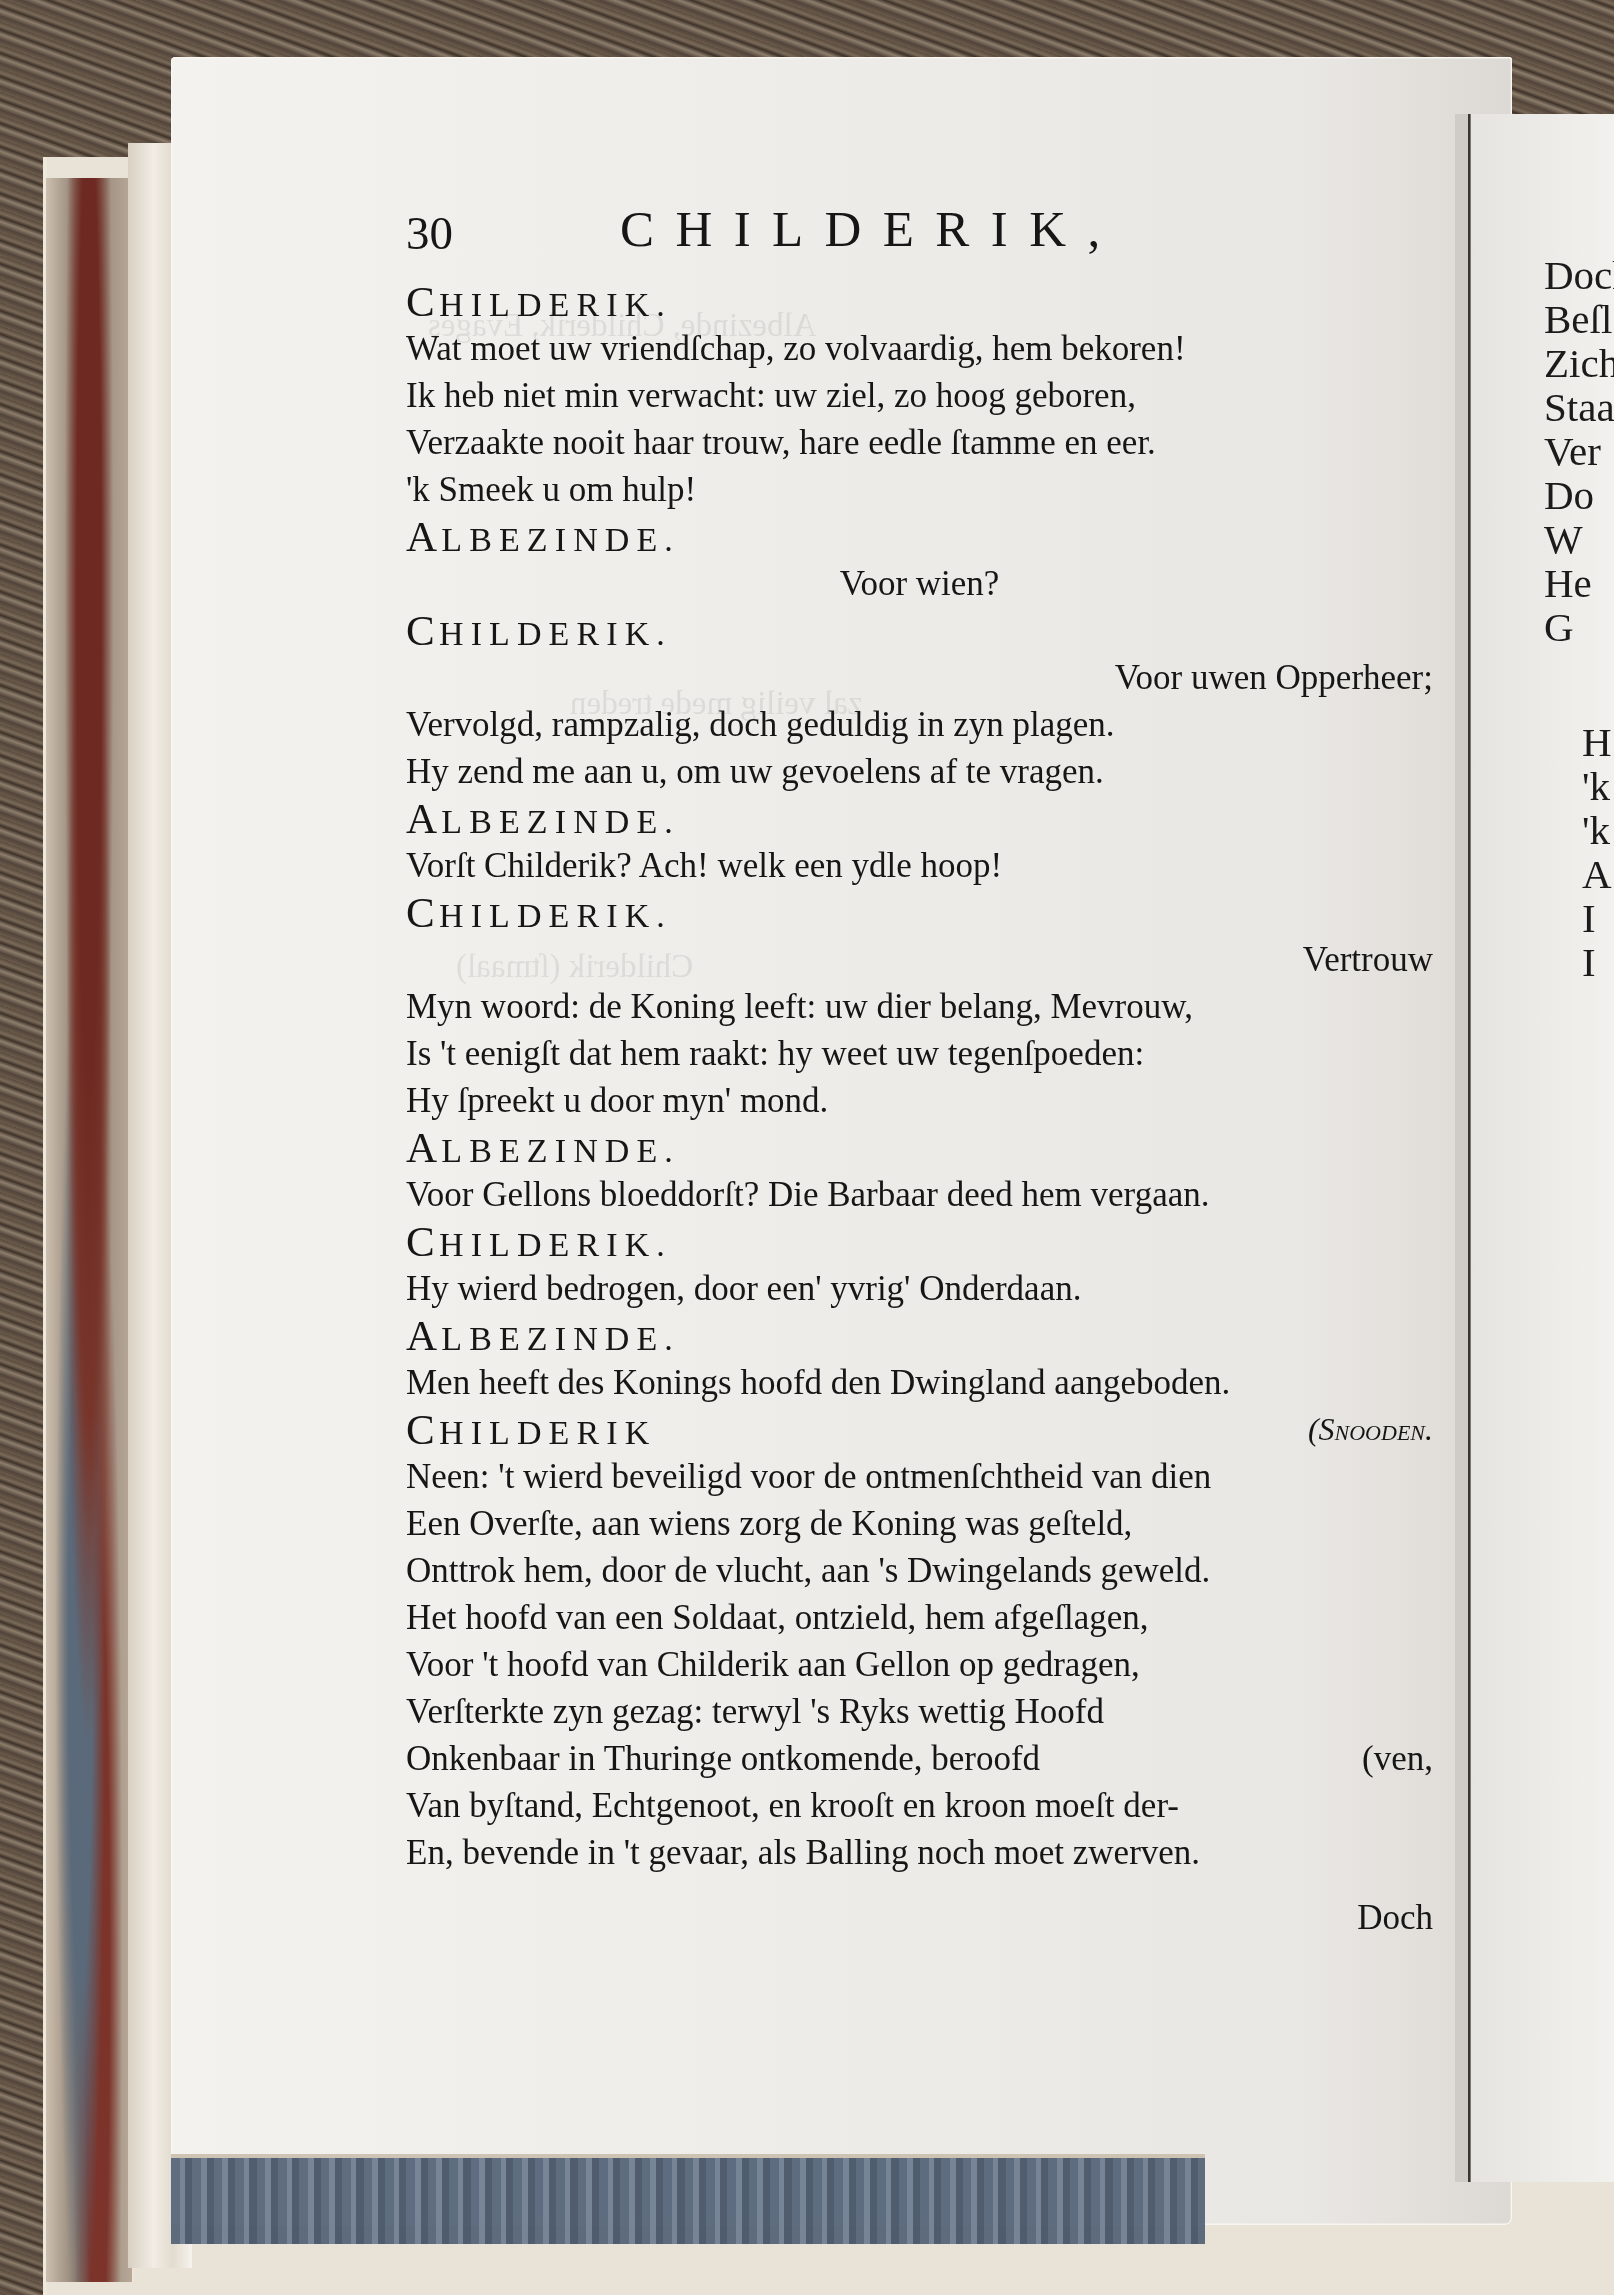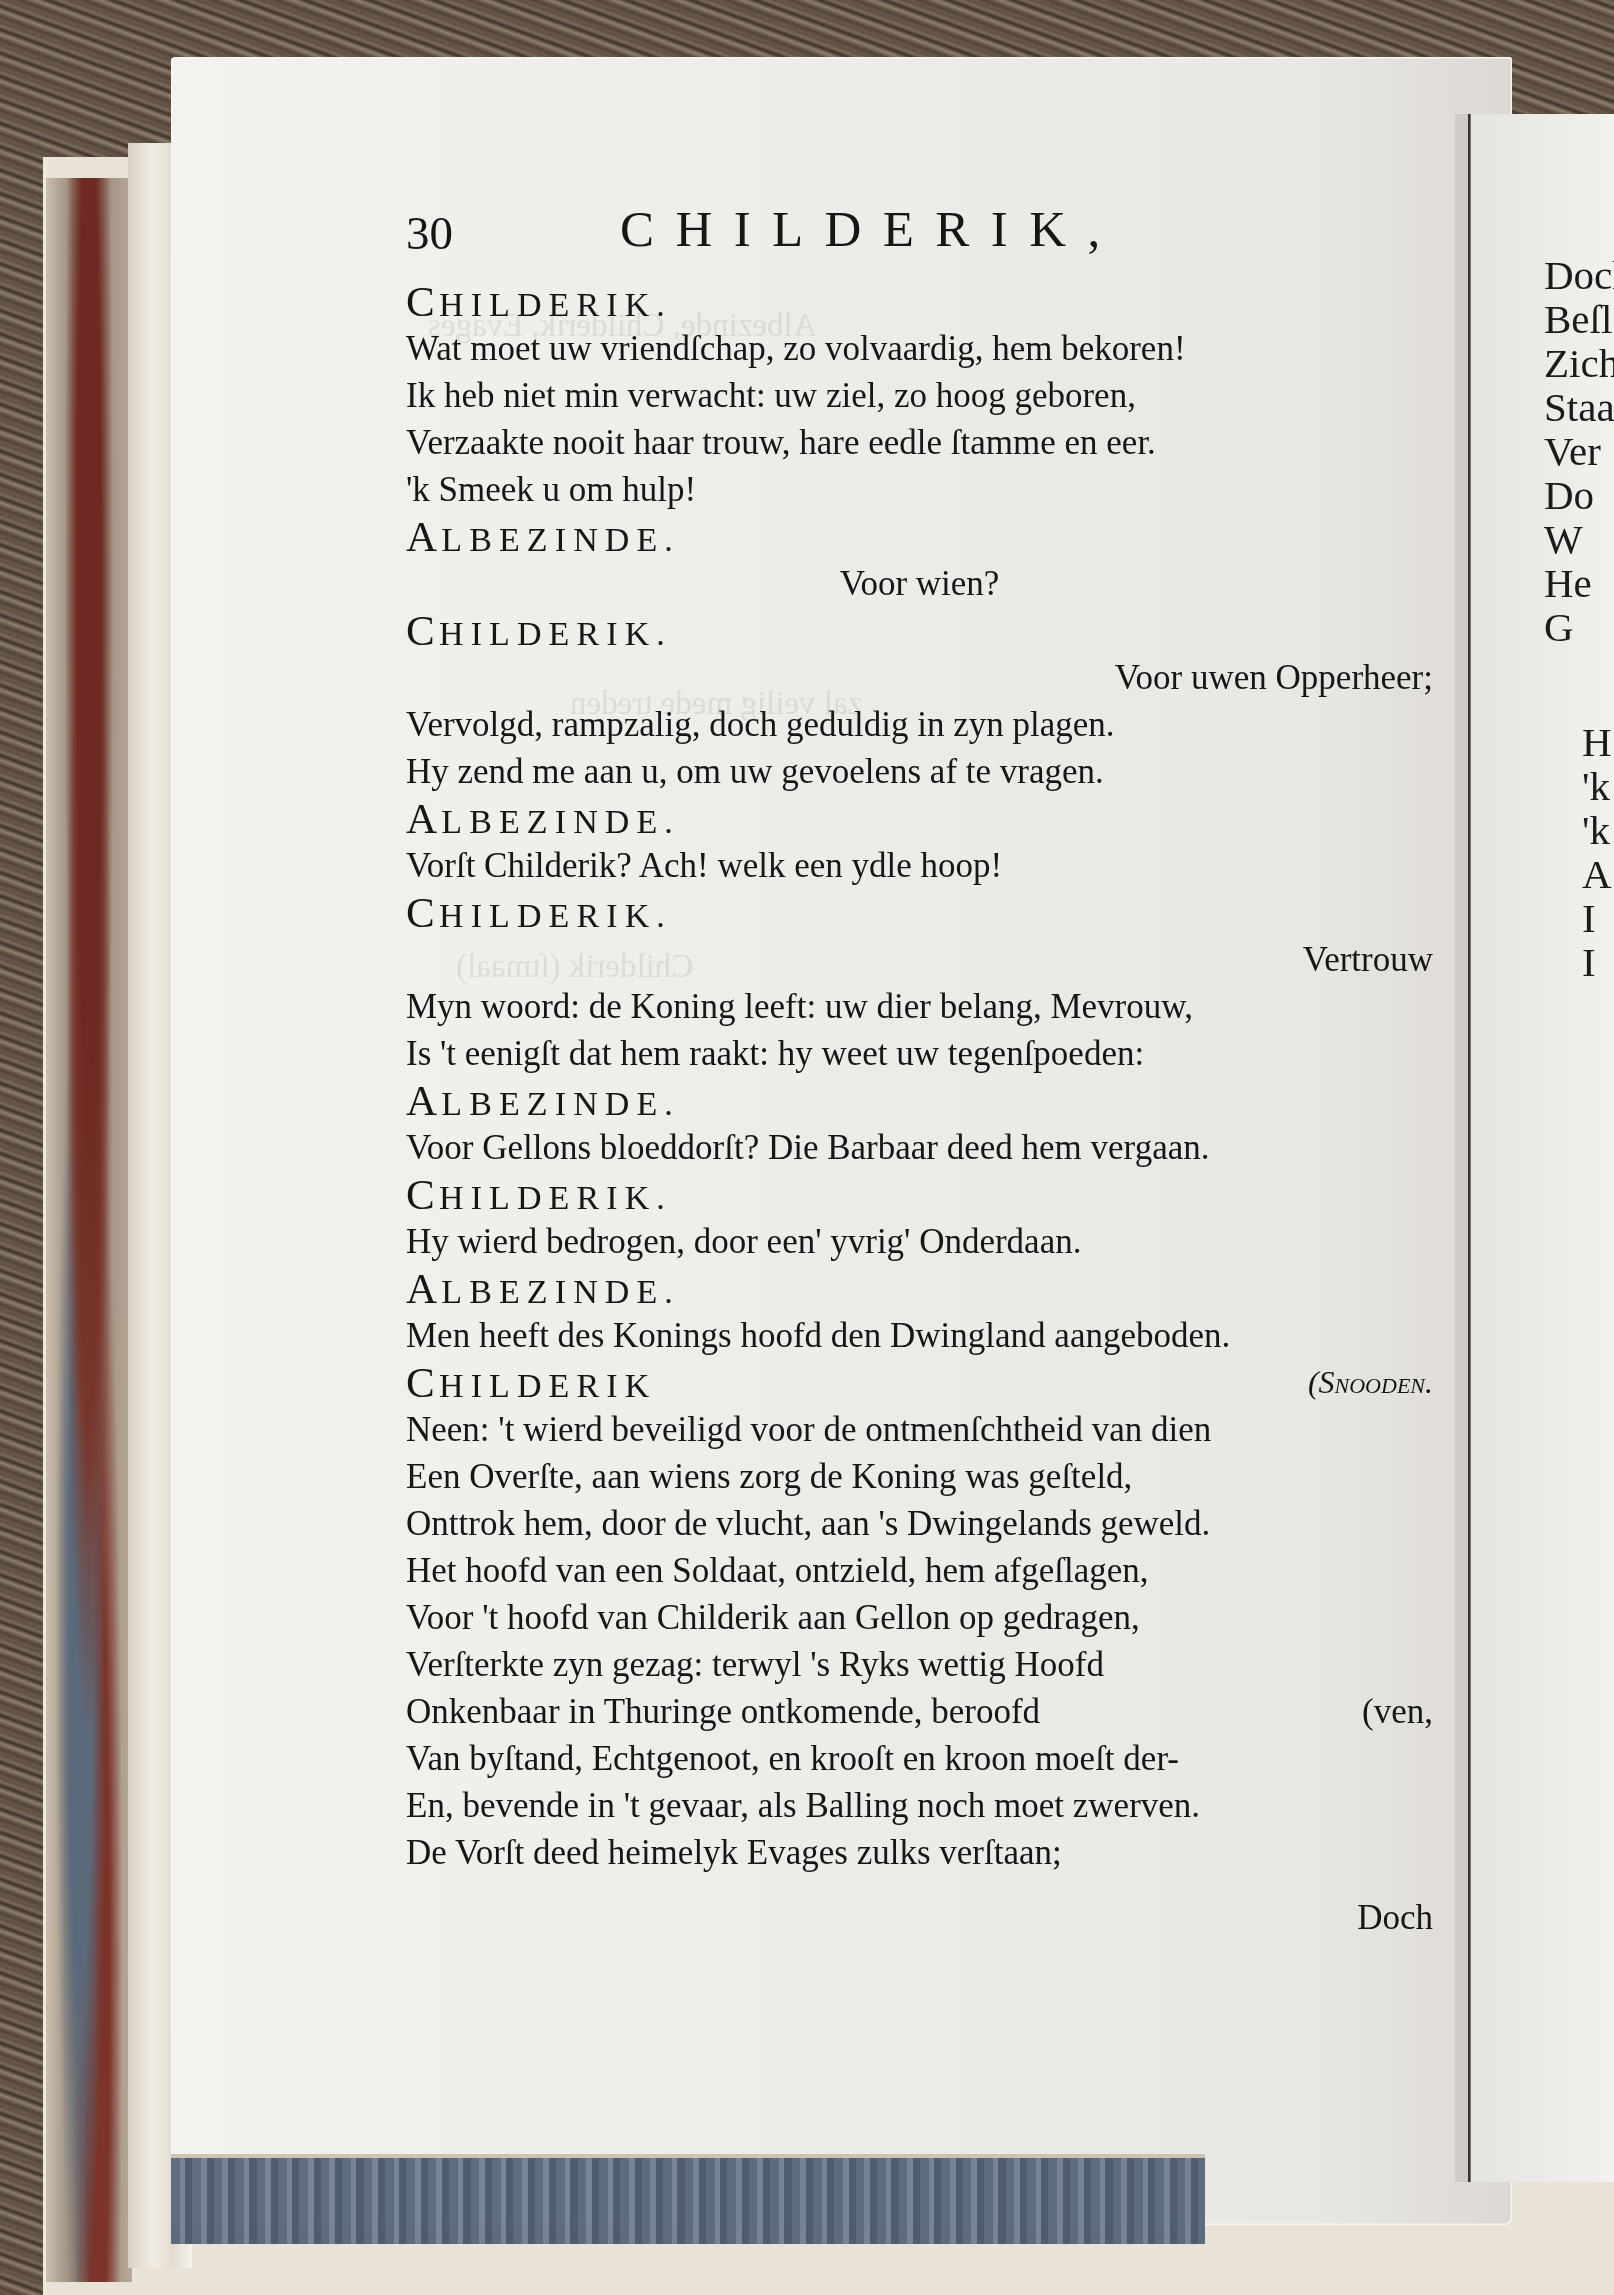--- a/index.html
+++ b/index.html
@@ -132,33 +132,33 @@
       <div class="line speaker"><span class="first">C</span><span>HILDERIK.</span></div>
       <div class="line right"><span>Voor uwen Opperheer;</span></div>
       <div class="line"><span>Vervolgd,  rampzalig,  doch geduldig in zyn plagen.</span></div>
       <div class="line"><span>Hy zend me aan u,  om uw gevoelens af te vragen.</span></div>
       <div class="line speaker"><span class="first">A</span><span>LBEZINDE.</span></div>
       <div class="line"><span>Vorſt Childerik?  Ach!  welk een ydle hoop!</span></div>
       <div class="line speaker"><span class="first">C</span><span>HILDERIK.</span></div>
       <div class="line right"><span>Vertrouw</span></div>
       <div class="line"><span>Myn woord: de Koning leeft: uw dier belang, Mevrouw,</span></div>
       <div class="line"><span>Is 't  eenigſt  dat hem raakt:  hy  weet uw tegenſpoeden:</span></div>
+      <div class="line"><span>Hy ſpreekt u door myn' mond.</span></div>
       <div class="line speaker"><span class="first">A</span><span>LBEZINDE.</span></div>
       <div class="line"><span>Voor Gellons bloeddorſt? Die Barbaar deed hem vergaan.</span></div>
       <div class="line speaker"><span class="first">C</span><span>HILDERIK.</span></div>
       <div class="line"><span>Hy wierd bedrogen,  door een' yvrig' Onderdaan.</span></div>
       <div class="line speaker"><span class="first">A</span><span>LBEZINDE.</span></div>
       <div class="line"><span>Men heeft des Konings hoofd den Dwingland aangeboden.</span></div>
       <div class="line speaker"><span class="first">C</span><span>HILDERIK</span><span class="catchword-right" style="font-size: 32px; letter-spacing: 0px; font-style: italic;">(Snooden.</span></div>
       <div class="line"><span>Neen: 't wierd beveiligd voor de ontmenſchtheid van dien</span></div>
       <div class="line"><span>Een Overſte,  aan wiens zorg de Koning was geſteld,</span></div>
       <div class="line"><span>Onttrok hem, door de vlucht, aan 's Dwingelands geweld.</span></div>
       <div class="line"><span>Het  hoofd  van een Soldaat,  ontzield,  hem afgeſlagen,</span></div>
       <div class="line"><span>Voor 't hoofd van Childerik aan Gellon op gedragen,</span></div>
       <div class="line"><span>Verſterkte zyn gezag:  terwyl 's Ryks wettig Hoofd</span></div>
       <div class="line"><span>Onkenbaar in Thuringe ontkomende,  beroofd</span><span class="catchword-right">(ven,</span></div>
       <div class="line"><span>Van byſtand,  Echtgenoot,  en krooſt en kroon moeſt der-</span></div>
       <div class="line"><span>En, bevende in 't gevaar, als Balling noch moet zwerven.</span></div>
-      <div class="line"><span>De Vorſt deed heimelyk Evages zulks verſtaan;</span></div>
     </div>
   <div class="line right" style="margin-top:18px;">Doch</div>
 </div>
 
 
 </body></html>

